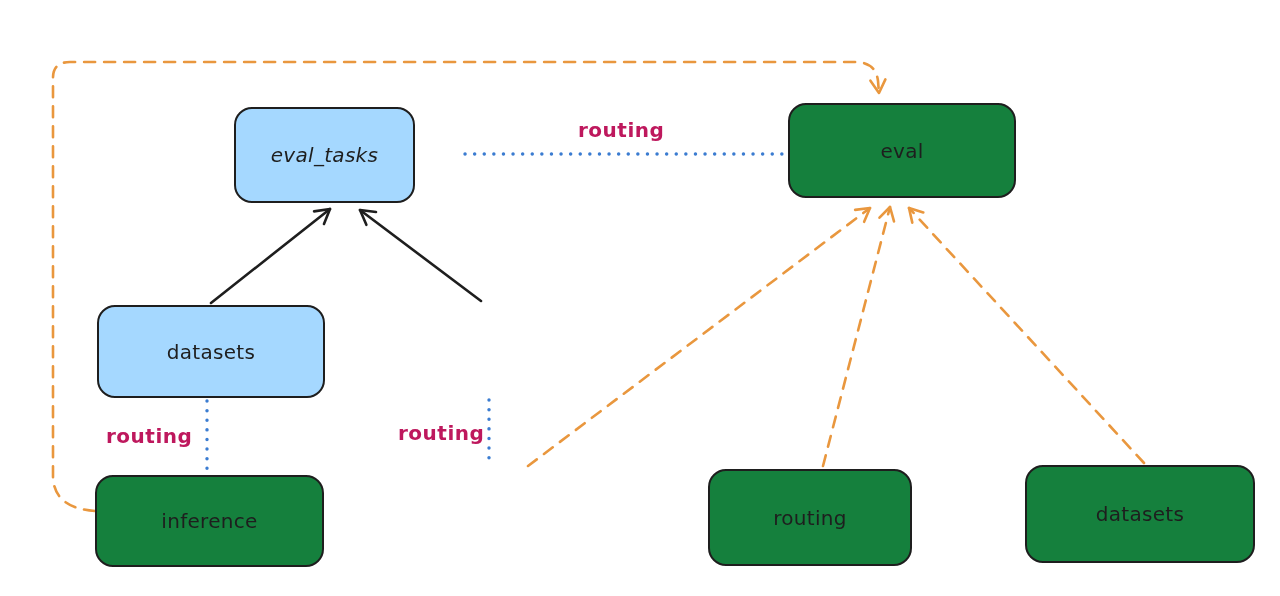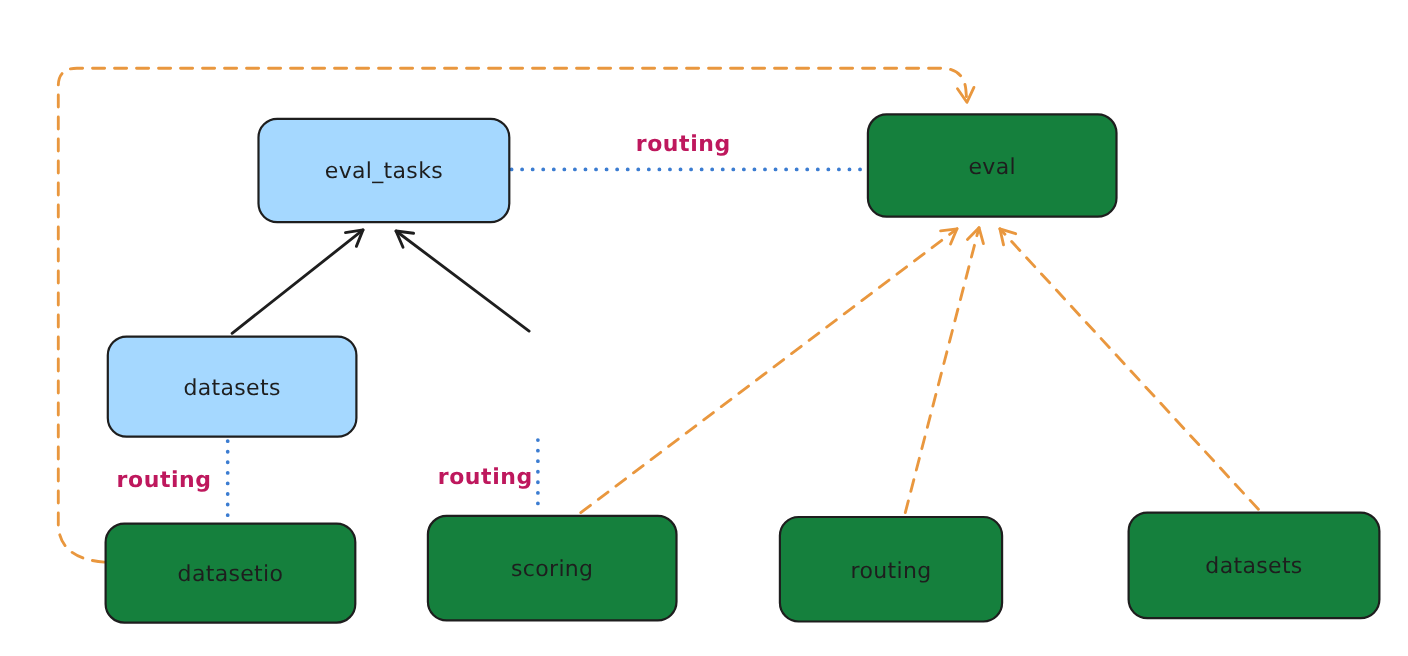--- a/index.html
+++ b/index.html
@@ -51,35 +51,32 @@
     <line x1="465" y1="154" x2="787" y2="154" stroke="#3b7cd1" stroke-width="3.4" stroke-linecap="round" stroke-dasharray="0.1 9.5"></line>
     <line x1="207" y1="401" x2="207" y2="472" stroke="#3b7cd1" stroke-width="3.4" stroke-linecap="round" stroke-dasharray="0.1 9.5"></line>
     <line x1="489" y1="400" x2="489" y2="466" stroke="#3b7cd1" stroke-width="3.4" stroke-linecap="round" stroke-dasharray="0.1 9.5"></line>
 
     <path d="M 95 511 Q 54 508 53 477 L 53 78 Q 53 62 70 62 L 857 62 Q 876 63 878 81 L 879 93" fill="none" stroke="#e9973e" stroke-width="2.6" stroke-linecap="round" stroke-dasharray="11 9" marker-end="url(#vhead-orange)"></path>
     <line x1="528" y1="466" x2="870" y2="208" stroke="#e9973e" stroke-width="2.6" stroke-linecap="round" stroke-dasharray="11 9" marker-end="url(#vhead-orange)"></line>
     <line x1="823" y1="466" x2="890" y2="207" stroke="#e9973e" stroke-width="2.6" stroke-linecap="round" stroke-dasharray="11 9" marker-end="url(#vhead-orange)"></line>
     <line x1="1144" y1="463" x2="909" y2="208" stroke="#e9973e" stroke-width="2.6" stroke-linecap="round" stroke-dasharray="11 9" marker-end="url(#vhead-orange)"></line>
   </svg>
 
-  <div class="node blue" style="left:234px; top:107px; width:230px; height:96px;">
+  <div class="node blue" style="left:234px; top:107px; width:181px; height:96px;font-style:italic;">
     <span>eval_tasks</span>
   </div>
   <div class="node blue" style="left:97px; top:305px; width:228px; height:93px;text-align:center;">
     <span>datasets</span>
   </div>
 
   <div class="node green" style="left:788px; top:103px; width:228px; height:95px;">
     <span>eval</span>
   </div>
   <div class="node green" style="left:95px; top:475px; width:229px; height:92px;">
-    <span>datasetio</span>
-  </div>
-  <div class="node green" style="left:388px; top:468px; width:228px; height:97px;">
-    <span>scoring</span>
+    <span>inference</span>
   </div>
   <div class="node green" style="left:708px; top:469px; width:204px; height:97px;">
     <span>routing</span>
   </div>
   <div class="node green" style="left:1025px; top:465px; width:230px; height:98px;">
     <span>datasets</span>
   </div>
 
   <div class="edge-label" style="left:578px; top:118px;">routing</div>
   <div class="edge-label" style="left:106px; top:424px;">routing</div>

